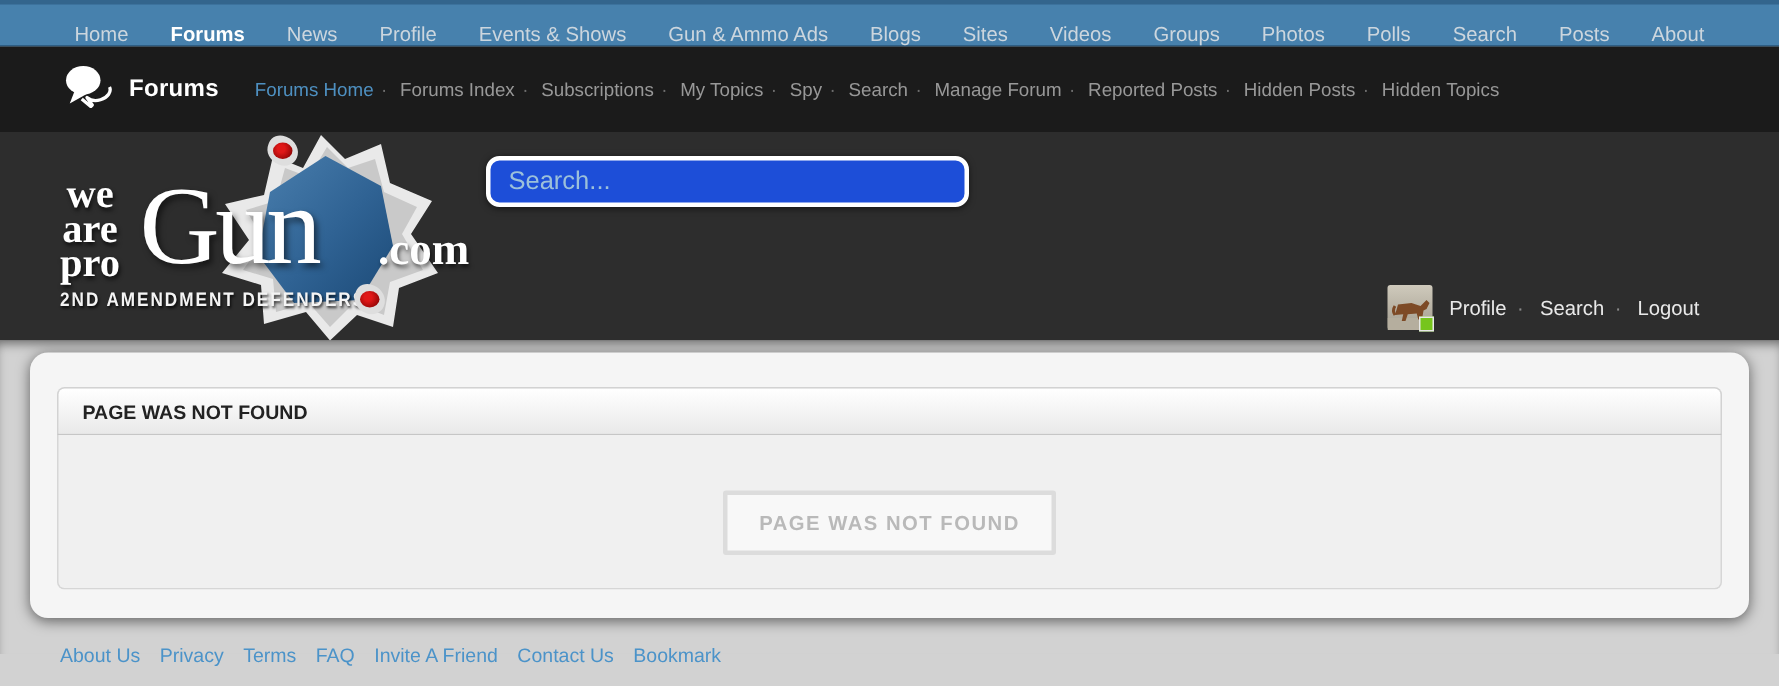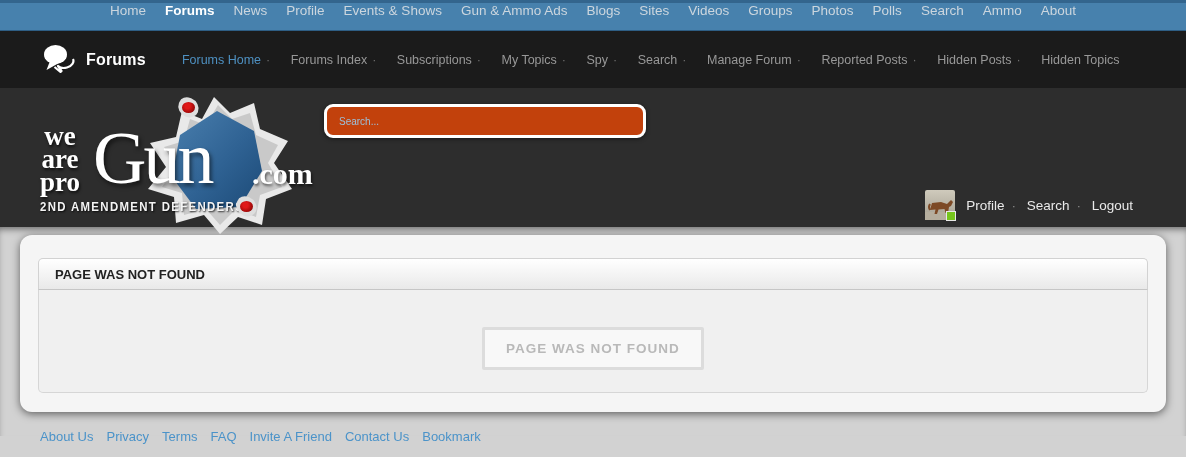--- a/index.html
+++ b/index.html
@@ -9,43 +9,43 @@
     background:#d2d2d2;
     overflow:hidden;
   }
   a { text-decoration:none; cursor:pointer; }
 
   
   .topnav {
     height:31px; background:#4781ad;
     border-top:3px solid #33658d;
     border-bottom:1px solid #2e5e84;
-    display:flex; justify-content:center; align-items:flex-start; gap:19px;
+    display:flex; justify-content:center; align-items:flex-end; gap:28px;
     font-size:13.5px;
   }
   .topnav a { color:#ccd6de; }
   .topnav a.active { color:#ffffff; font-weight:bold; }
 
   
   .forumsbar {
     height:57px; background:#1b1b1b;
     display:flex; align-items:center; padding-left:40px;
   }
   .fico { display:block; margin-right:10px; }
   .ftitle { color:#fff; font-weight:bold; font-size:16px; margin-right:24px; letter-spacing:.2px; }
   .flinks { font-size:12.5px; white-space:nowrap; }
-  .flinks a { color:#989898;margin-left:12px; }
+  .flinks a { color:#989898; }
   .flinks a.first { color:#4e90c1; }
   .flinks a:not(:last-child)::after { content:"·"; color:#6f6f6f; margin:0 5px; font-weight:normal; }
 
   
   .sitehead { height:139px; background:#2d2d2d; position:relative; }
 
   
-  .logo { position:absolute; left:32px; top:7px; width:300px; height:139px;
+  .logo { position:absolute; left:32px; top:0; width:300px; height:139px;
           color:#fff; font-family:"Liberation Serif", serif; cursor:pointer; }
   .logo-stack { position:absolute; left:8px; top:30px; font-weight:bold; font-size:27px;
                 line-height:23px; text-align:center; text-shadow:1px 2px 3px rgba(0,0,0,.7); }
   .burst { position:absolute; left:110px; top:2px; }
   .logo-main { position:absolute; left:61px; top:26px; font-size:74px; font-weight:normal;
                line-height:1; letter-spacing:-3px; text-shadow:2px 3px 4px rgba(0,0,0,.55); }
   .logo-suffix { position:absolute; left:220px; top:62px; font-size:30px; font-weight:bold;
                  text-shadow:1px 2px 3px rgba(0,0,0,.6); }
   .logo-tagline { position:absolute; left:8px; top:104px; font-family:"Liberation Sans",sans-serif;
                   font-weight:bold; font-size:13px; letter-spacing:1.5px; white-space:nowrap;
@@ -56,22 +56,22 @@
                     border-radius:45% 60% 50% 58%; transform:rotate(22deg); }
   .bullet::after { content:""; position:absolute; inset:4px;
                    background:radial-gradient(circle at 42% 38%, #e01818 25%, #8e0505 80%);
                    border-radius:50%; }
   .bh1 { left:146px; top:3px; }
   .bh2 { left:204px; top:102px; }
 
   
   .search {
     position:absolute; left:324px; top:16px; width:322px; height:34px;
-    background:#c2410c; border:3px solid #ffffff; border-radius:9px;
-    padding:0 12px; color:#ddeaf4; font-size:10px; outline:none;
+    background:#1d4ed8; border:3px solid #ffffff; border-radius:9px;
+    padding:0 12px; color:#ddeaf4; font-size:17px; outline:none;
     font-family:"Liberation Sans", sans-serif;
     box-shadow:0 1px 4px rgba(0,0,0,.5);
   }
   .search::placeholder { color:#9cc0da; }
 
   
   .userbox { position:absolute; right:53px; top:102px; display:flex; align-items:center; }
   .avatar { width:30px; height:30px; position:relative; margin-right:11px; border-radius:2px;
             background:linear-gradient(#cfcabc,#a39d8f); cursor:pointer; }
   .badge { position:absolute; right:-1px; bottom:-1px; width:10px; height:10px;
@@ -114,21 +114,21 @@
   <a>Profile</a>
   <a>Events &amp; Shows</a>
   <a>Gun &amp; Ammo Ads</a>
   <a>Blogs</a>
   <a>Sites</a>
   <a>Videos</a>
   <a>Groups</a>
   <a>Photos</a>
   <a>Polls</a>
   <a>Search</a>
-  <a>Ammo</a>
+  <a>Posts</a>
   <a>About</a>
 </nav>
 
 <div class="forumsbar">
   <span class="fico">
     <svg width="36" height="30" viewBox="0 0 36 30">
       <path d="M33 16c1.5 3-1 7-6 8.5-3.5 1-7 .2-9-1.5l3.5 5-1 1-6-5" fill="none" stroke="#ffffff" stroke-width="2.2" stroke-linejoin="round"></path>
       <ellipse cx="15.5" cy="11.5" rx="11.5" ry="9.5" fill="#ffffff"></ellipse>
       <path d="M10 18 L6.5 27 L19 20 Z" fill="#ffffff"></path>
     </svg>

